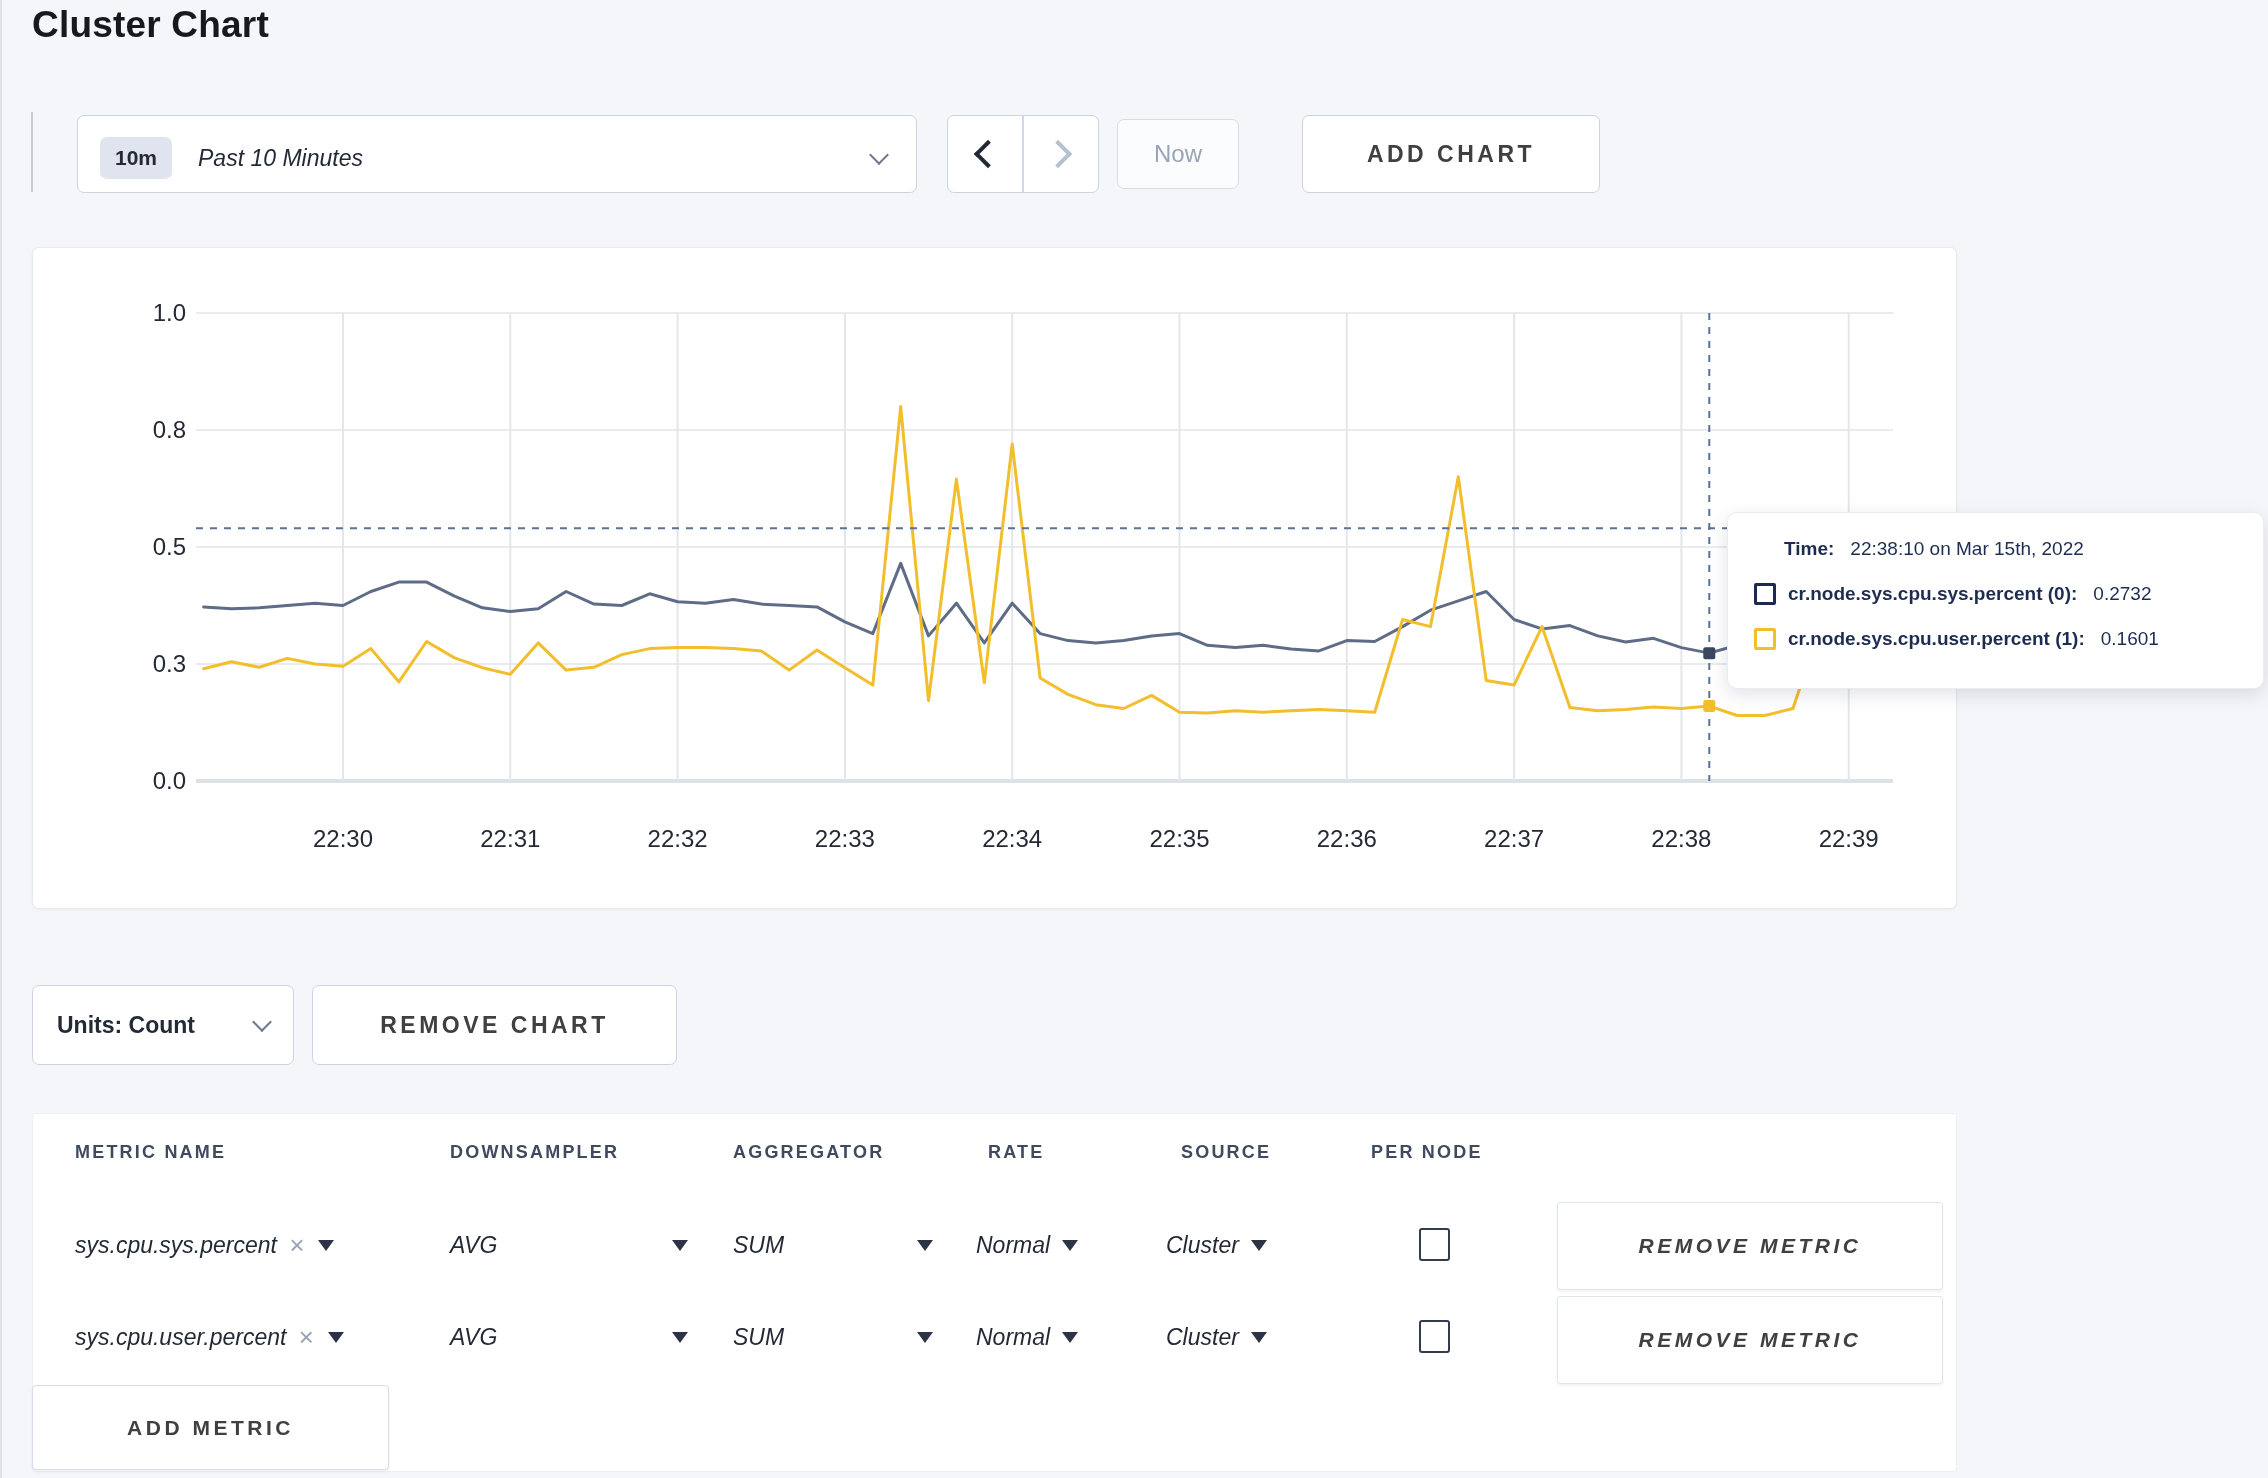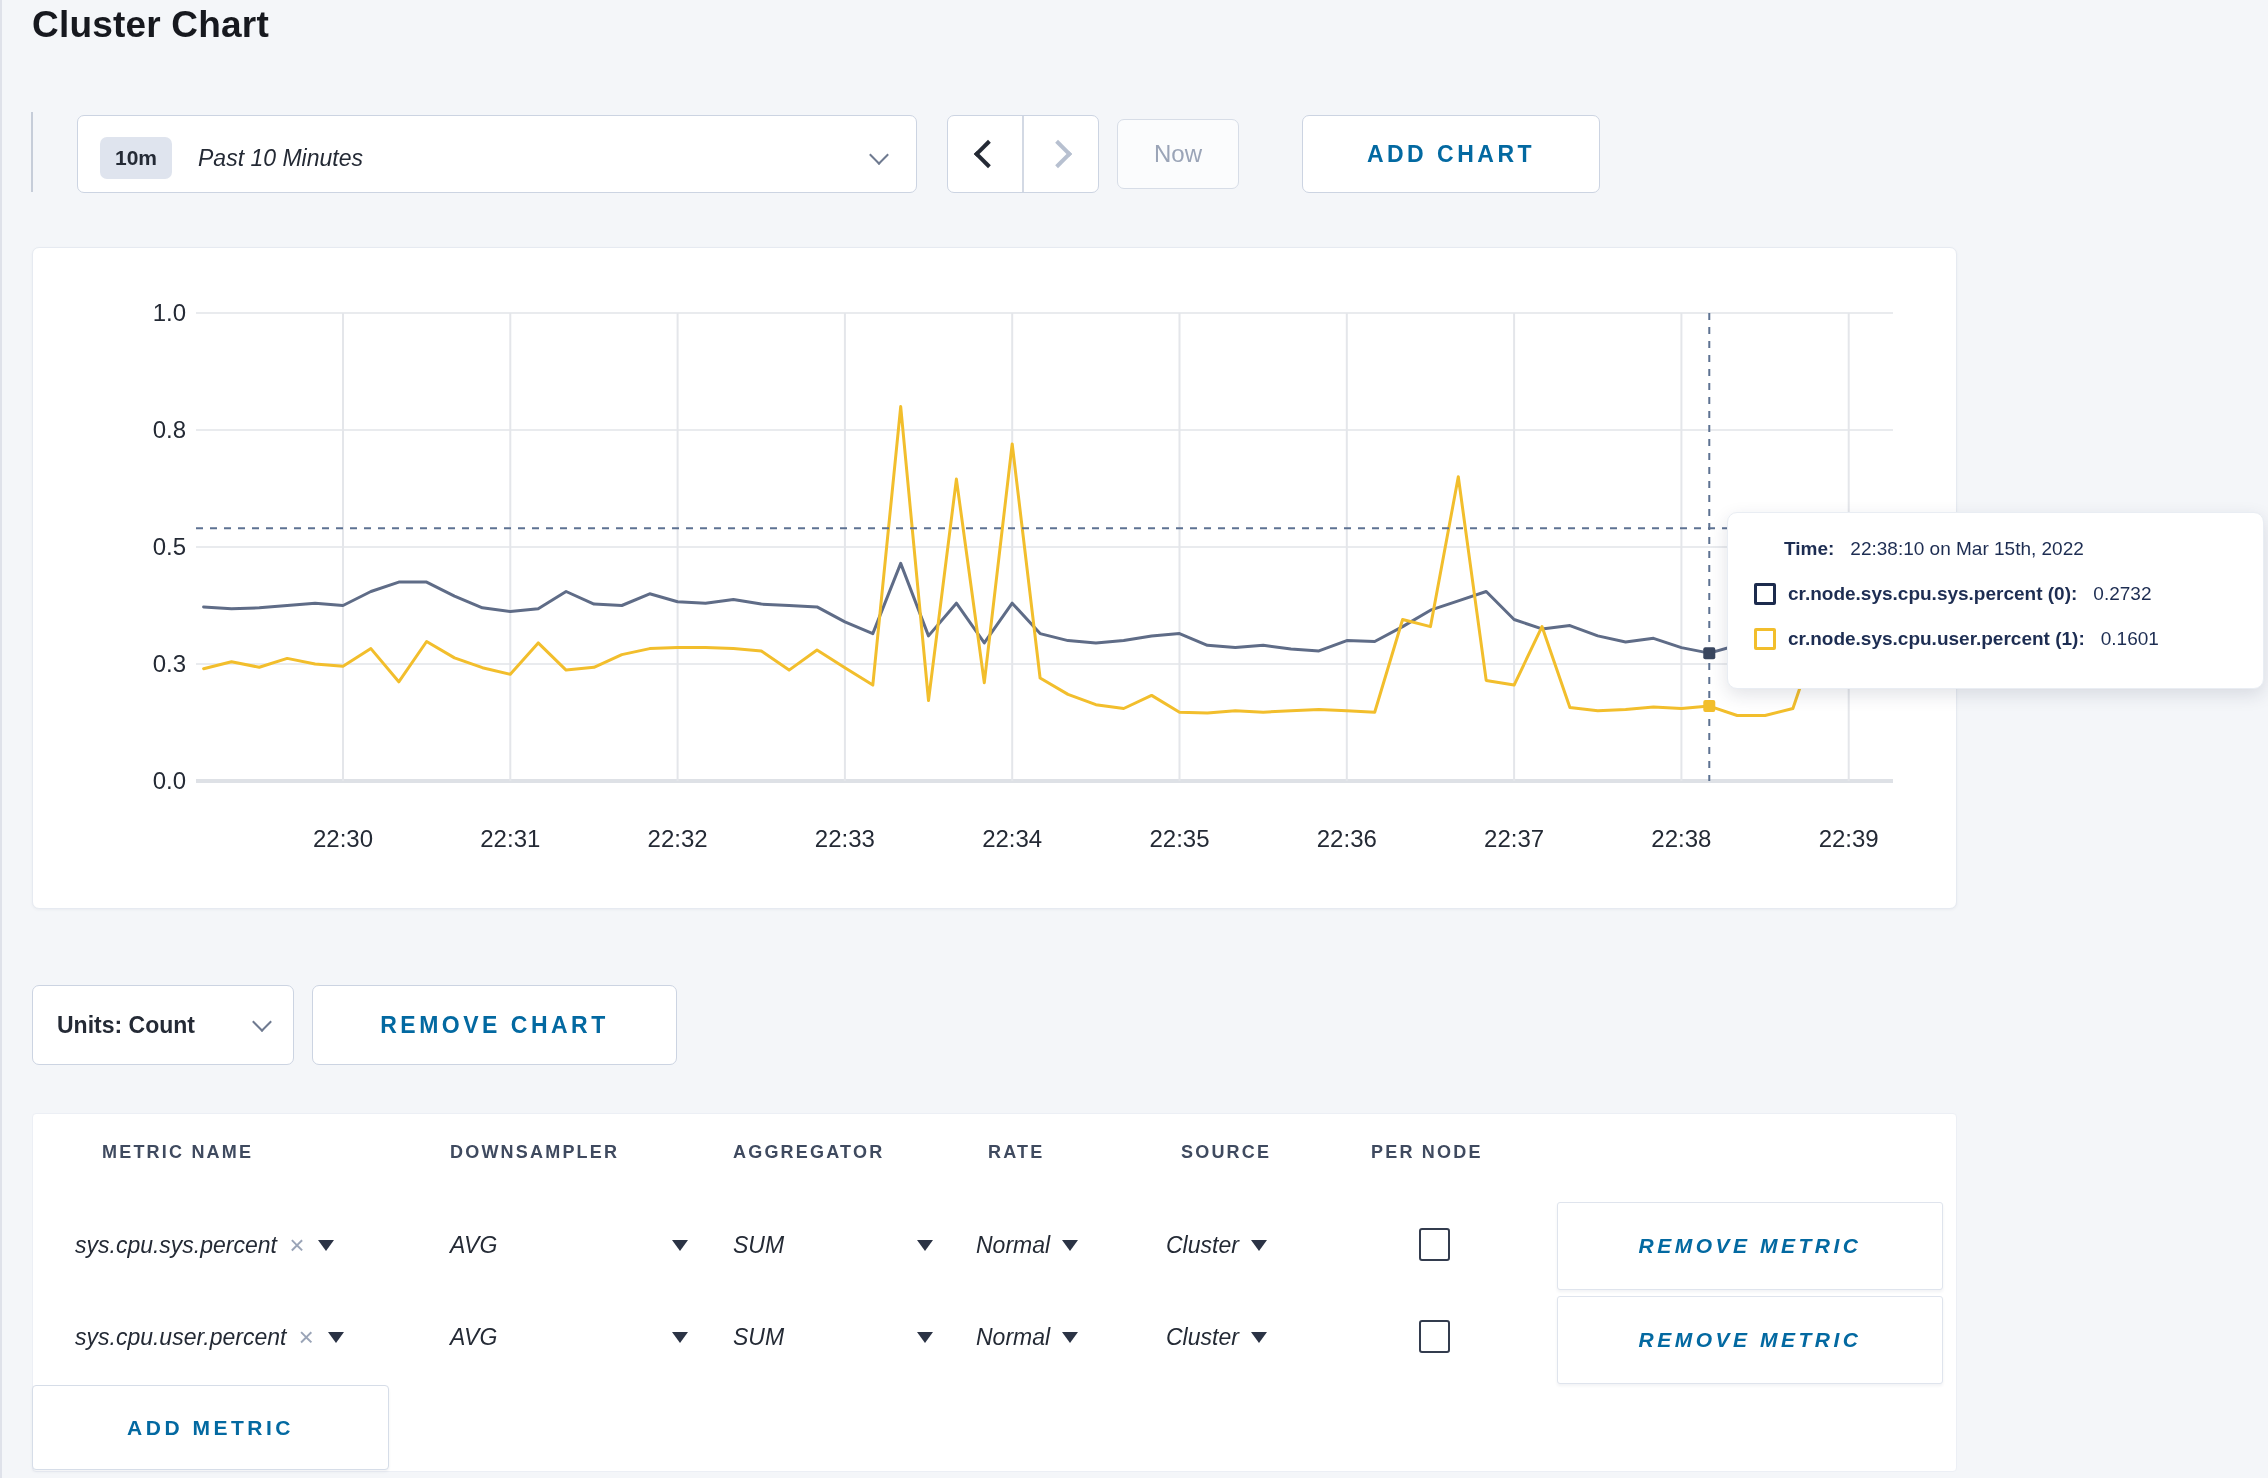--- a/index.html
+++ b/index.html
@@ -26,21 +26,21 @@
   .pager-half{flex:1;display:flex;align-items:center;justify-content:center;cursor:pointer;}
   .pager-div{width:1.5px;background:#d3d9e4;}
   .chev-big{width:16px;height:16px;border-width:0 4px 4px 0;}
   .chev-left{transform:rotate(135deg);border-color:#242a35;margin-left:6px;}
   .chev-right{transform:rotate(-45deg);border-color:#b7c0d0;margin-right:6px;}
   .now-btn{left:1115px;top:119px;width:122px;height:70px;background:#fbfcfd;border:1.5px solid #d7dde7;border-radius:7px;
     display:flex;align-items:center;justify-content:center;font-size:24px;color:#9aa4b7;cursor:pointer;box-sizing:border-box;}
   .btn-blue-outline{
     background:#fff;border:1.5px solid #ccd4e2;border-radius:7px;box-sizing:border-box;
     display:flex;align-items:center;justify-content:center;cursor:pointer;
-    color:#0369a1;font-weight:600;letter-spacing:3.5px;font-size:23px;
+    color:#404040;font-weight:600;letter-spacing:3.5px;font-size:23px;
   }
   .add-chart-btn{left:1300px;top:115px;width:298px;height:78px;}
   
   .chart-card{left:30px;top:247px;width:1923px;height:660px;background:#fff;border:1px solid #e6eaf1;border-radius:7px;
     box-shadow:0 1px 3px rgba(40,50,80,.05);}
   .chart-svg{position:absolute;left:0;top:0;}
   
   .tooltip{left:1725px;top:512px;width:537px;height:177px;background:#fff;border:1px solid #e9edf3;border-radius:10px;
     box-shadow:0 6px 18px rgba(30,40,70,.13);z-index:6;box-sizing:border-box;padding:25px 0 0 26px;}
   .tt-time-row{padding-left:30px;font-size:19px;color:#1d2d52;}
@@ -147,21 +147,21 @@
   </div>
 </div>
 
 <div class="abs select-box units-box">
   <span class="units-label">Units: Count</span>
   <span class="chev chev-down"></span>
 </div>
 <div class="abs btn-blue-outline remove-chart-btn">REMOVE CHART</div>
 
 <div class="abs table-card">
-  <div class="th" style="left:42px;margin-left:27px;">METRIC NAME</div>
+  <div class="th" style="left:42px;">METRIC NAME</div>
   <div class="th" style="left:417px;">DOWNSAMPLER</div>
   <div class="th" style="left:700px;">AGGREGATOR</div>
   <div class="th" style="left:955px;">RATE</div>
   <div class="th" style="left:1148px;">SOURCE</div>
   <div class="th" style="left:1338px;">PER NODE</div>
 
   <div class="mrow" style="top:88px;">
     <div class="cell" style="left:42px;">
       <span>sys.cpu.sys.percent</span>
       <span class="x-icon">×</span>

